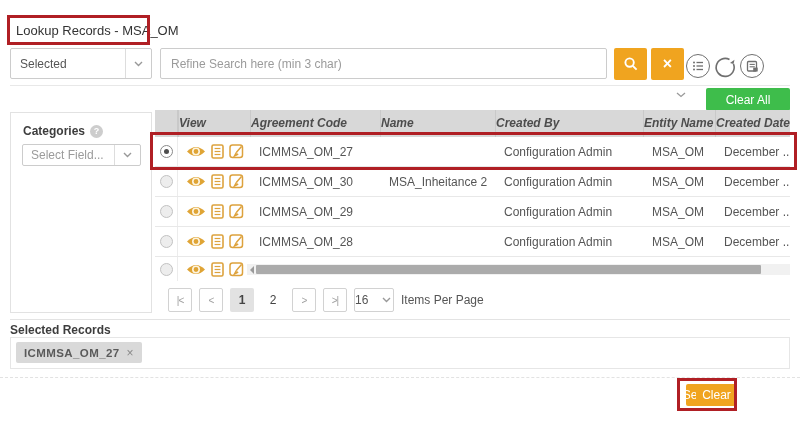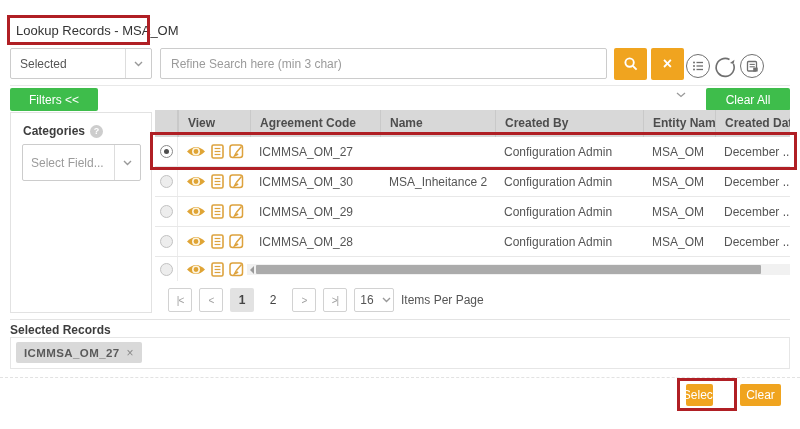--- a/index.html
+++ b/index.html
@@ -39,29 +39,29 @@
     font-size:12px; font-family:"Liberation Sans",sans-serif; cursor:pointer; }
   .btn-filters  { left:10px;  top:88px; width:88px; height:23px; }
   .btn-clearall { left:706px; top:88px; width:84px; height:23px; }
   .collapse-chev { position:absolute; left:676px; top:92px; cursor:pointer; }
 
   
   .sidebar { position:absolute; left:10px; top:112px; width:142px; height:201px; border:1px solid #e2e2e2; background:#fff; }
   .cat-row { position:absolute; left:12px; top:11px; font-size:12px; font-weight:bold; color:#3d3d3d; display:flex; align-items:center; gap:5px;text-align:center; }
   .q-icon { width:13px; height:13px; border-radius:50%; background:#cdcdcd; color:#fff; font-size:9px; font-weight:bold;
     display:inline-flex; align-items:center; justify-content:center; }
-  .field-select { position:absolute; left:11px; top:31px; width:119px; height:37px; border:1px solid #ccc; border-radius:2px;
+  .field-select { position:absolute; left:11px; top:31px; width:119px; height:22px; border:1px solid #ccc; border-radius:2px;
     display:flex; align-items:center; font-size:12px; color:#9b9b9b; cursor:pointer; background:#fff; }
   .field-select .lbl { flex:1; padding-left:8px; }
 
   
   .t-grid { display:grid; grid-template-columns:23px 72px 130px 115px 148px 72px 1fr; }
   .t-header { position:absolute; left:155px; top:110px; width:635px; height:27px; background:#d8d8d8; z-index:2; }
-  .h-cell { font-size:12px; font-weight:bold; color:#4d4d4d; line-height:26px; padding-left:9px;
-    border-left:1px solid #c9c9c9; white-space:nowrap; overflow:hidden; cursor:pointer; }
+  .h-cell { font-size:12px; font-weight:bold; color:#4d4d4d; line-height:26px; 
+    border-left:1px solid #c9c9c9; white-space:nowrap; overflow:hidden; cursor:pointer;font-style:italic; }
   .h-cell:first-child { border-left:none; border-right:1px solid #c9c9c9; }
   .t-row { position:absolute; left:155px; width:635px; height:30px; background:#fff; border-bottom:1px solid #e8e8e8; }
   .cell { display:flex; align-items:center; overflow:hidden; white-space:nowrap; }
   .cell.txt { font-size:12px; color:#555; padding-left:9px; }
   .radio-cell { justify-content:center; border-right:1px solid #ececec; }
   .view-cell { gap:5px; padding-left:8px; }
   .radio { width:13px; height:13px; border-radius:50%; border:1px solid #c2c2c2; background:#ededed; display:inline-block; position:relative; cursor:pointer; }
   .radio.on { background:#fff; border-color:#8a8a8a; }
   .radio.on::after { content:""; position:absolute; left:3px; top:3px; width:5px; height:5px; border-radius:50%; background:#4e4e4e; }
   .ic { display:inline-flex; cursor:pointer; }
@@ -75,37 +75,37 @@
 
   
   .pager { position:absolute; left:155px; top:281px; width:635px; height:38px; background:#fff; z-index:4;
     display:flex; align-items:center; padding-left:13px; gap:7px; }
   .pg-btn { width:24px; height:24px; border:1px solid #d2d2d2; border-radius:2px; background:#fff; color:#a0a0a0;
     font-size:10px; display:flex; align-items:center; justify-content:center; cursor:pointer; letter-spacing:-1px; }
   .pg-num { width:24px; height:24px; display:flex; align-items:center; justify-content:center; font-size:12px; color:#444; cursor:pointer; }
   .pg-num.cur { background:#e2e2e2; border-radius:2px; font-weight:bold; }
   .pg-size { width:40px; height:24px; border:1px solid #d2d2d2; border-radius:2px; display:flex; align-items:center;
     font-size:12px; color:#555; cursor:pointer; }
-  .pg-size .lbl { flex:1; text-align:center; }
+  .pg-size .lbl { flex:1; text-align:left; }
   .pg-size .sel-chev { width:14px; border-left:none; }
   .pg-label { font-size:12px; color:#555; margin-left:0; }
 
   .panel-bottom { position:absolute; left:10px; top:319px; width:780px; height:1px; background:#e3e3e3; }
 
   
   .selrec-label { position:absolute; left:10px; top:323px; font-size:12px; font-weight:bold; color:#3d3d3d; }
   .selrec-panel { position:absolute; left:10px; top:337px; width:780px; height:32px; border:1px solid #e6e6e6; background:#fff; }
   .tag { position:absolute; left:5px; top:4px; height:21px; background:#d9d9d9; border-radius:2px;
     display:inline-flex; align-items:center; padding:0 8px; font-size:11.5px; font-weight:bold; color:#5a5a5a; letter-spacing:.4px; }
   .tag .x { margin-left:7px; color:#8a8a8a; font-weight:normal; font-size:12px; cursor:pointer; }
 
   .dashed { position:absolute; left:0; top:377px; width:800px; border-top:1px dashed #e2e2e2; }
 
   .btn-select { left:686px; top:384px; width:27px; height:22px; font-size:12px; }
-  .btn-clear  { left:740px; top:384px; width:41px; height:22px; font-size:12px; }
+  .btn-clear  { left:696px; top:384px; width:41px; height:22px; font-size:12px; }
 
   svg { display:block; }
 </style>
 </head>
 <body>
 
 <div class="screen">
 
   <div class="page-title">Lookup Records - MSA_OM</div>
 
@@ -152,21 +152,20 @@
         <rect x="1.5" y="1.5" width="9" height="9.5" rx="1" fill="none" stroke="#6f6f6f" stroke-width="1.3"></rect>
         <line x1="3.6" y1="4.4" x2="8.8" y2="4.4" stroke="#6f6f6f" stroke-width="1.1"></line>
         <line x1="3.6" y1="6.8" x2="8.8" y2="6.8" stroke="#6f6f6f" stroke-width="1.1"></line>
         <rect x="7.2" y="7.6" width="4.5" height="3.9" fill="#6f6f6f"></rect>
       </svg>
     </span>
   </div>
 
   <div class="divider"></div>
 
-  <button class="gbtn btn-filters">Filters &lt;&lt;</button>
   <span class="collapse-chev">
     <svg width="10" height="6" viewBox="0 0 10 6">
         <polyline points="1,1 5,4.5 9,1" fill="none" stroke="#9a9a9a" stroke-width="1.3"></polyline>
       </svg>
   </span>
   <button class="gbtn btn-clearall">Clear All</button>
 
   <div class="sidebar">
     <div class="cat-row">
       <span>Categories</span>

